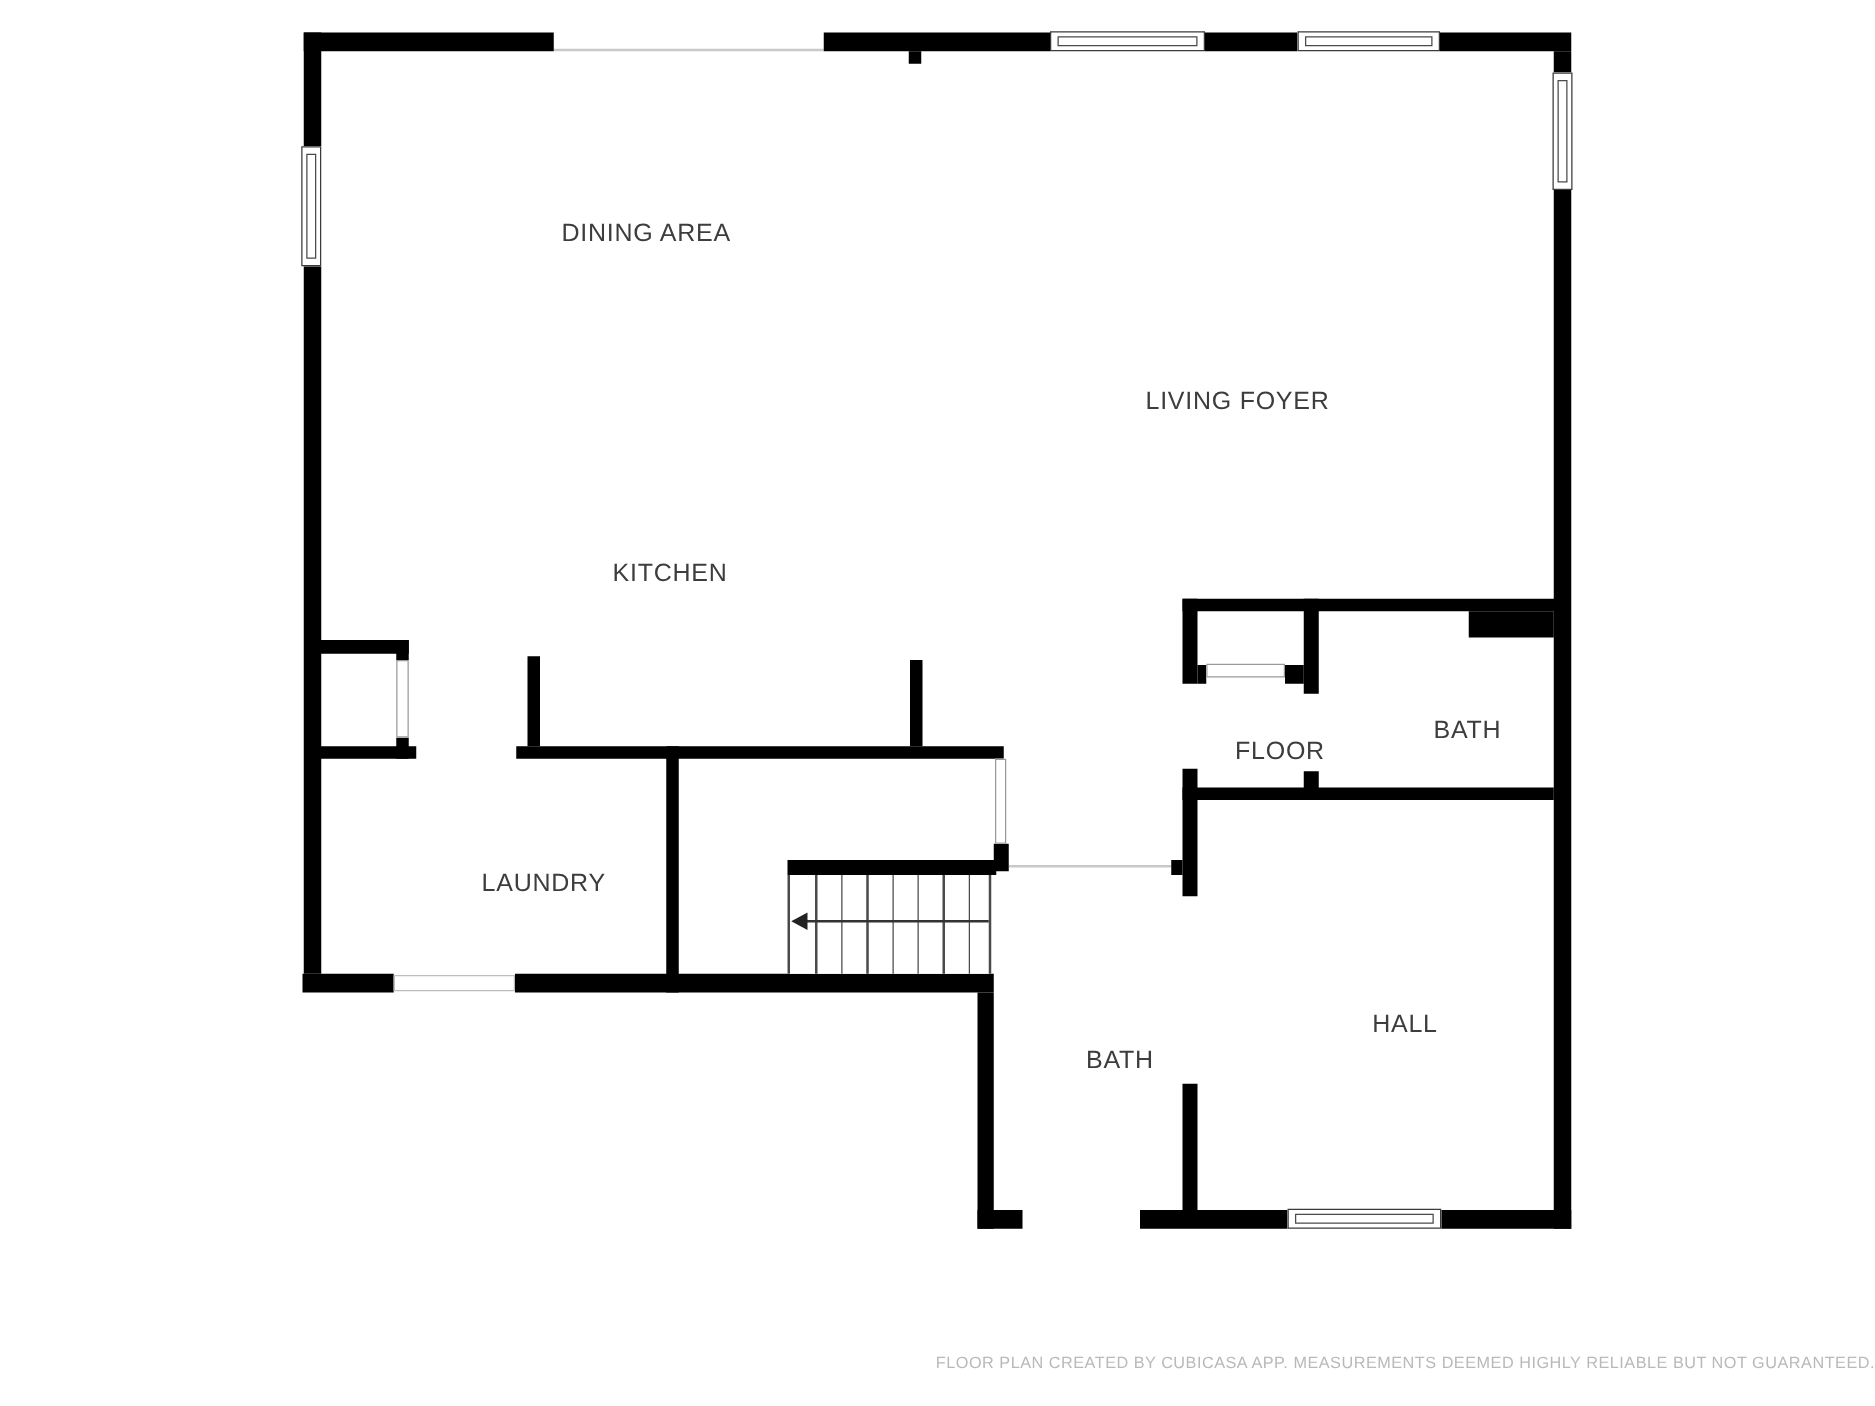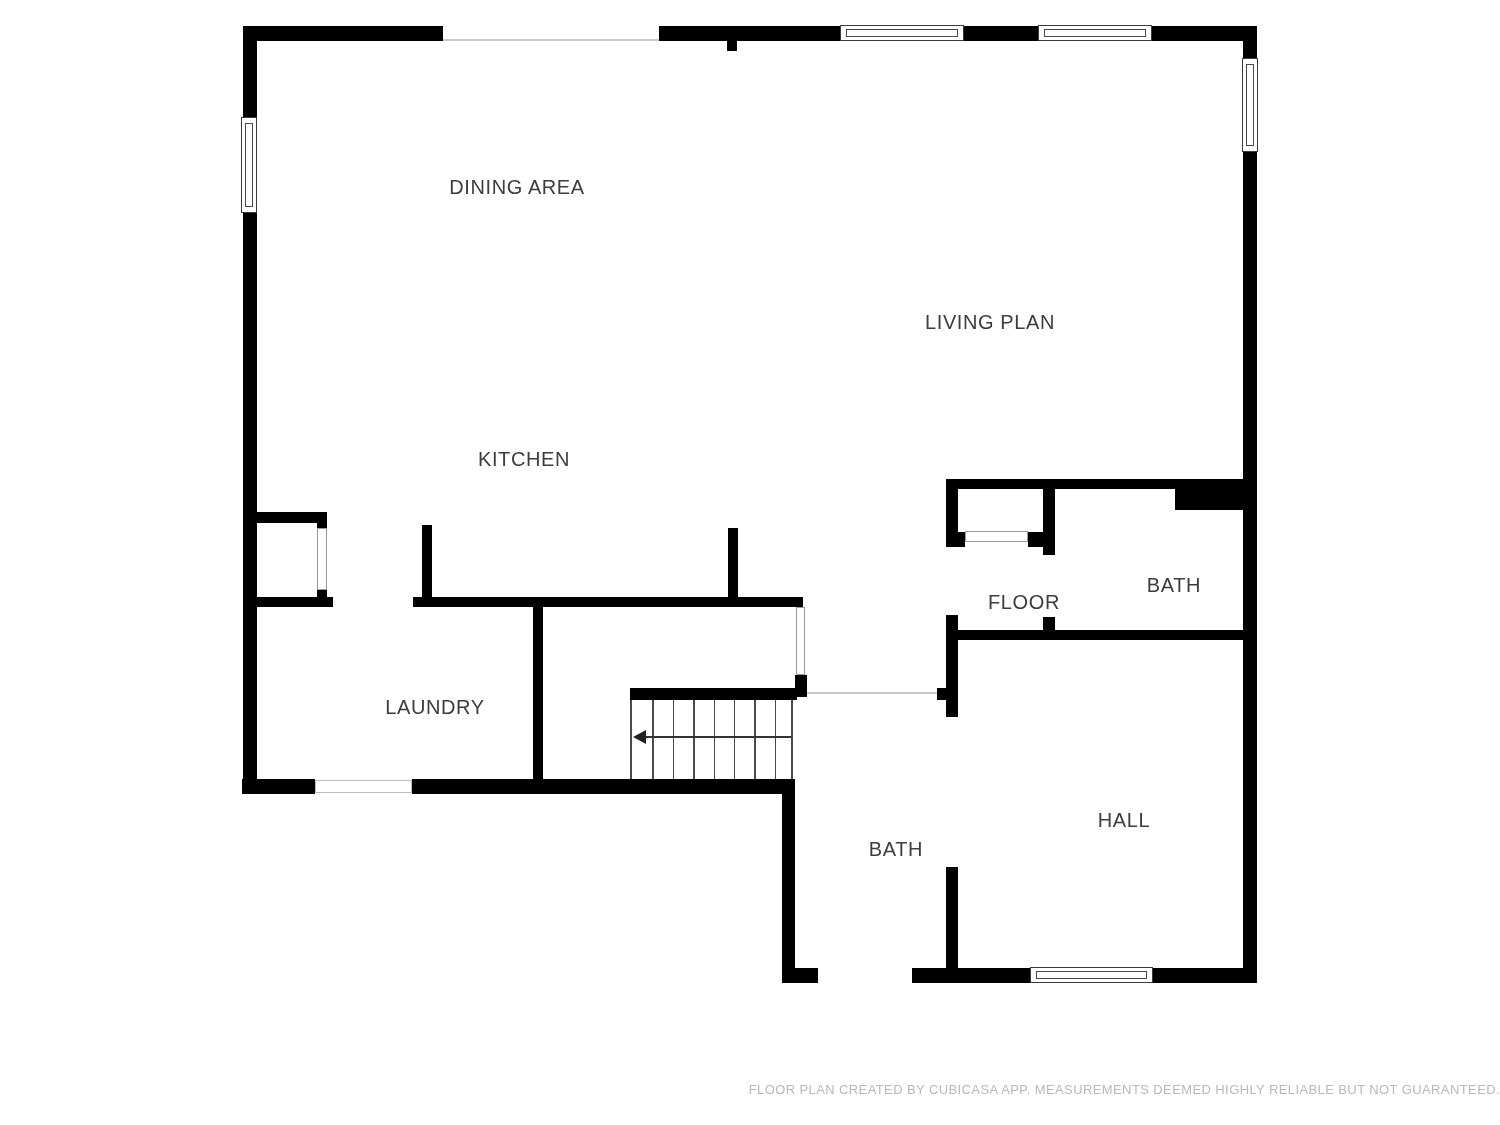--- a/index.html
+++ b/index.html
@@ -103,22 +103,22 @@
         <div class="tread" style="left: 81.5px;"></div>
         <div class="tread" style="left: 101.875px;"></div>
         <div class="tread" style="left: 122.25px;"></div>
         <div class="tread" style="left: 142.625px;"></div>
         <div class="stair-arrow-line" style="left: 10px; right: 0px; top: 36px;"></div>
         <div class="stair-arrow-head" style="left: 1px; top: 30px;"></div>
       </div>
     </div>
   <div id="labels-layer" class="abs" style="left:0;top:0;width:100%;height:100%;margin-left:24px;">
       <div class="room-label" style="left: 493px; top: 187px;">DINING AREA</div>
-      <div class="room-label" style="left: 966px; top: 322px;">LIVING PLAN</div>
-      <div class="room-label" style="left: 500px; top: 459px;">KITCHEN</div>
+      <div class="room-label" style="left: 966px; top: 322px;">LIVING FOYER</div>
+      <div class="room-label" style="left: 512px; top: 459px;">KITCHEN</div>
       <div class="room-label" style="left: 1000px; top: 602px;">FLOOR</div>
       <div class="room-label" style="left: 1150px; top: 585px;">BATH</div>
       <div class="room-label" style="left: 411px; top: 707px;">LAUNDRY</div>
       <div class="room-label" style="left: 872px; top: 849px;">BATH</div>
       <div class="room-label" style="left: 1100px; top: 820px;">HALL</div>
     </div>
   <div class="footer-text" style="top: 1082px;">FLOOR PLAN CREATED BY CUBICASA APP. MEASUREMENTS DEEMED HIGHLY RELIABLE BUT NOT GUARANTEED.</div>
 </div>
 
 </body></html>

